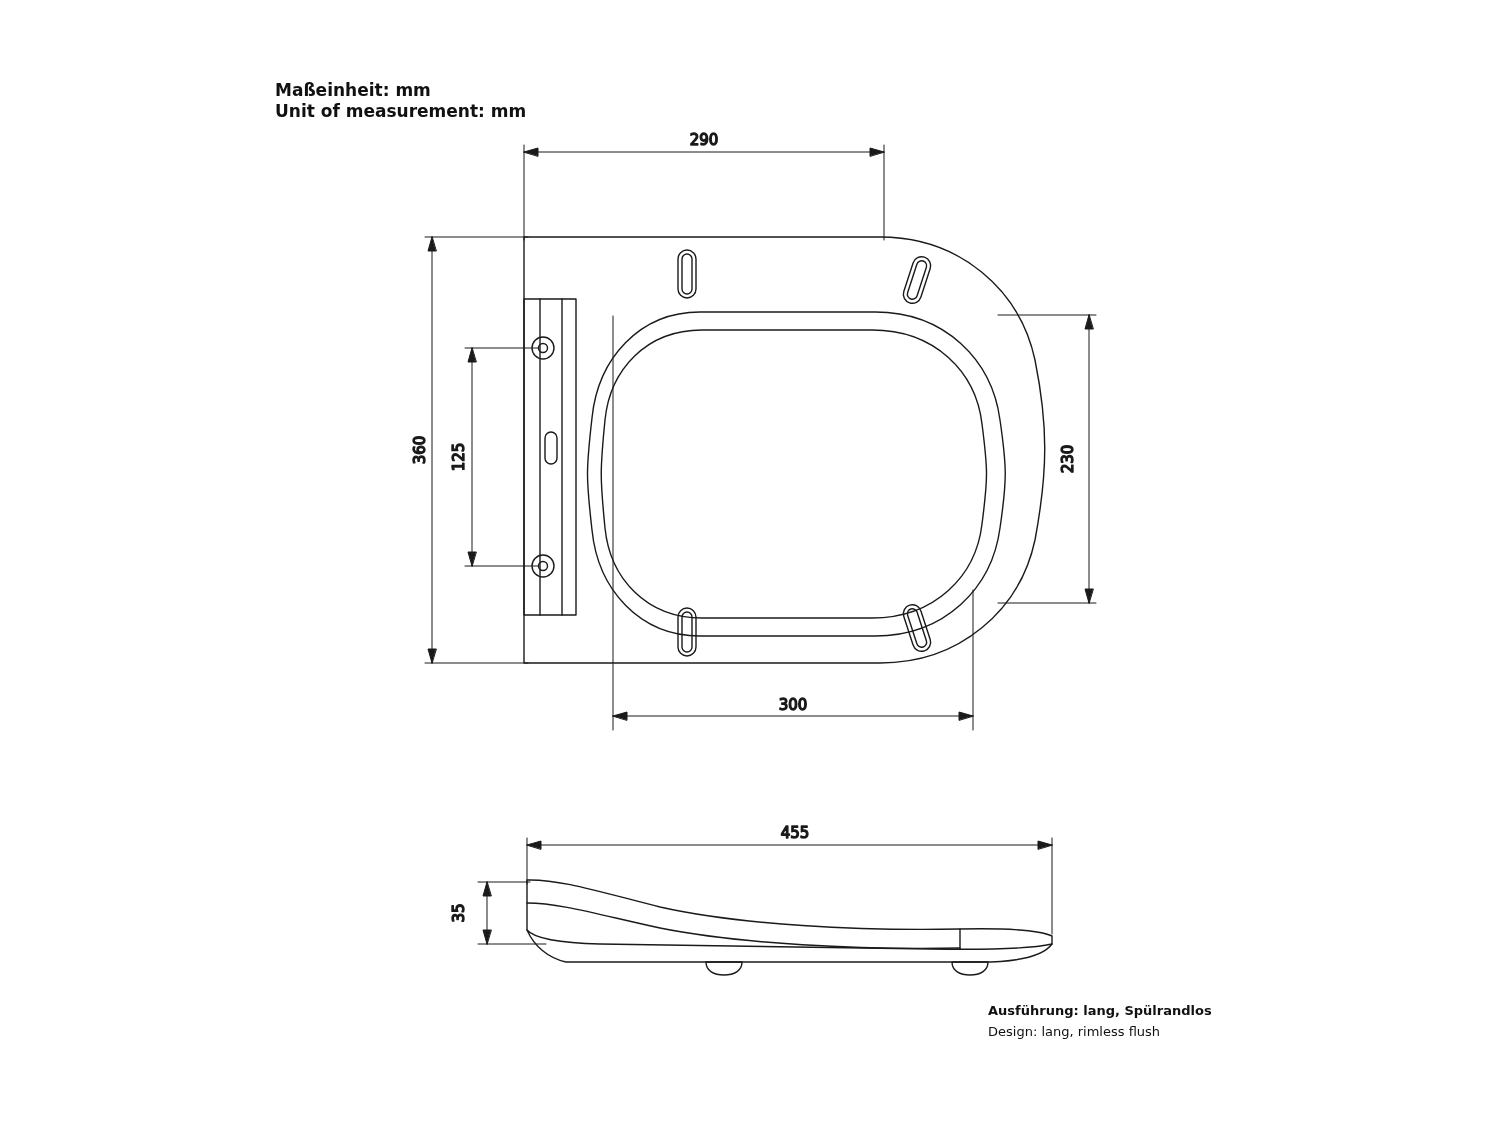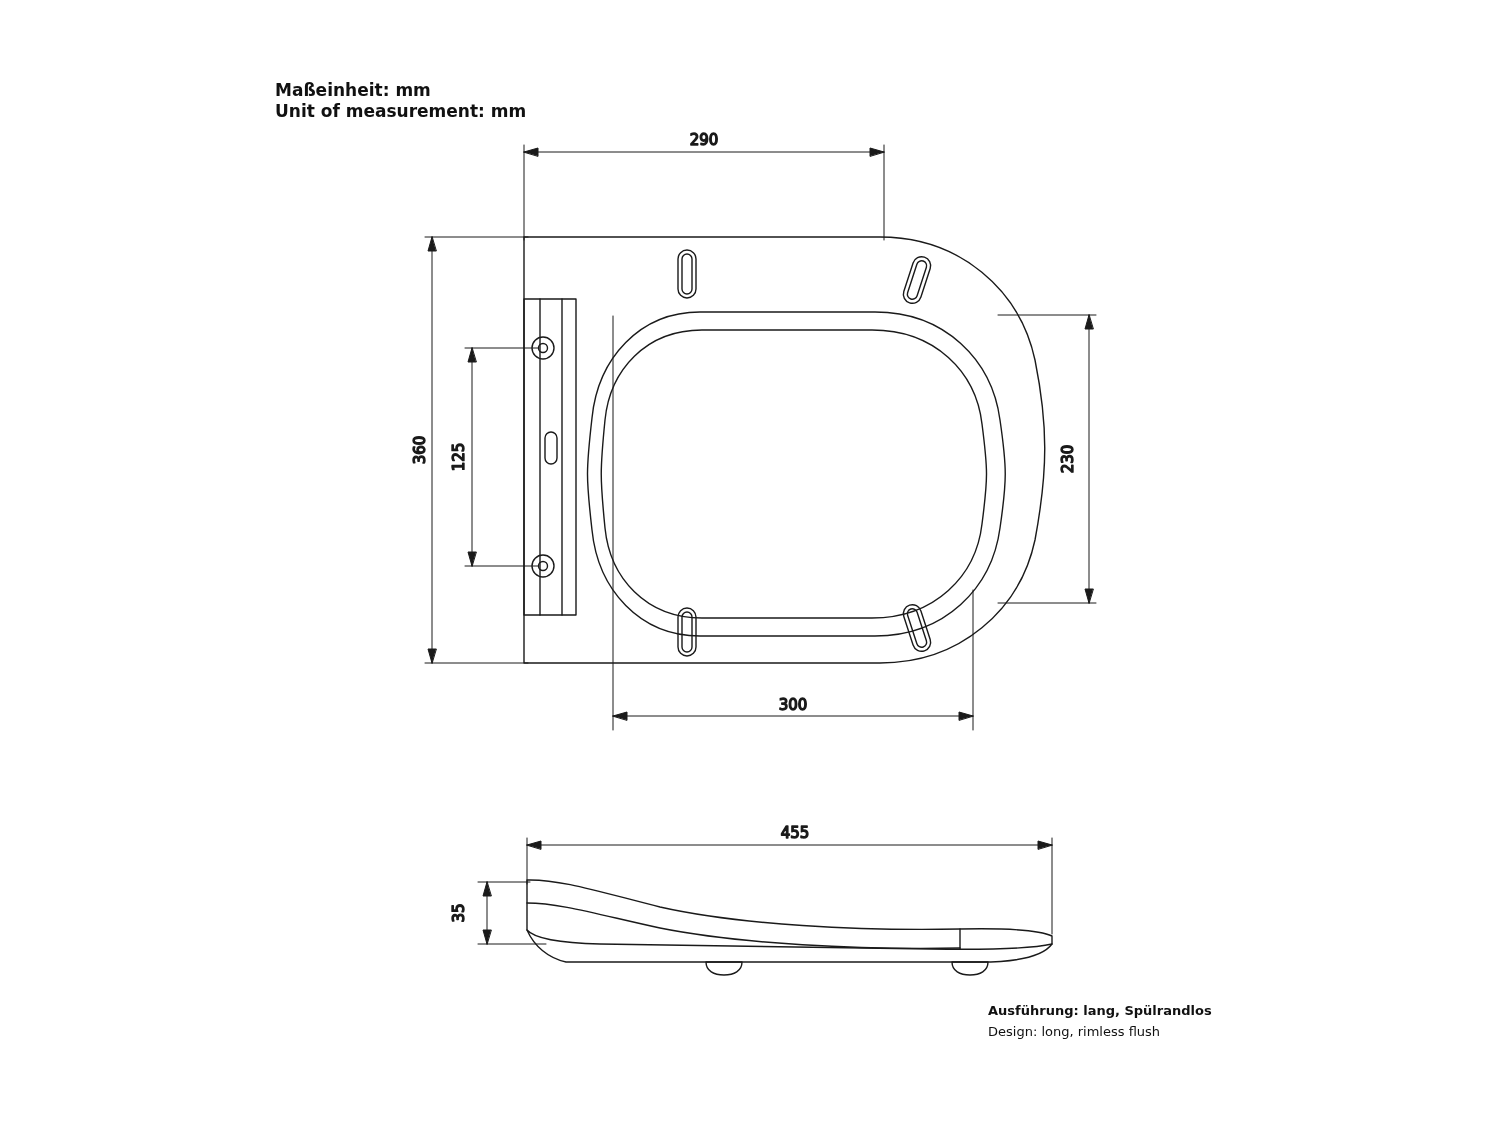--- a/index.html
+++ b/index.html
@@ -220,16 +220,16 @@
         <path d="M 487,882 L 483,896 L 491,896 Z" fill="#1a1a1a"></path>
         <path d="M 487,944 L 483,930 L 491,930 Z" fill="#1a1a1a"></path>
       </g>
       <text class="dim-text" x="464" y="913" text-anchor="middle" transform="rotate(-90 464 913)">35</text>
 
     </g>
   </svg>
 
   <div class="design-label">
     <span class="de">Ausführung: lang, Spülrandlos</span>
-    <span class="en">Design: long, rimless flush</span>
+    <span class="en">Design: lang, rimless flush</span>
   </div>
 
 </div>
 
 </body></html>

